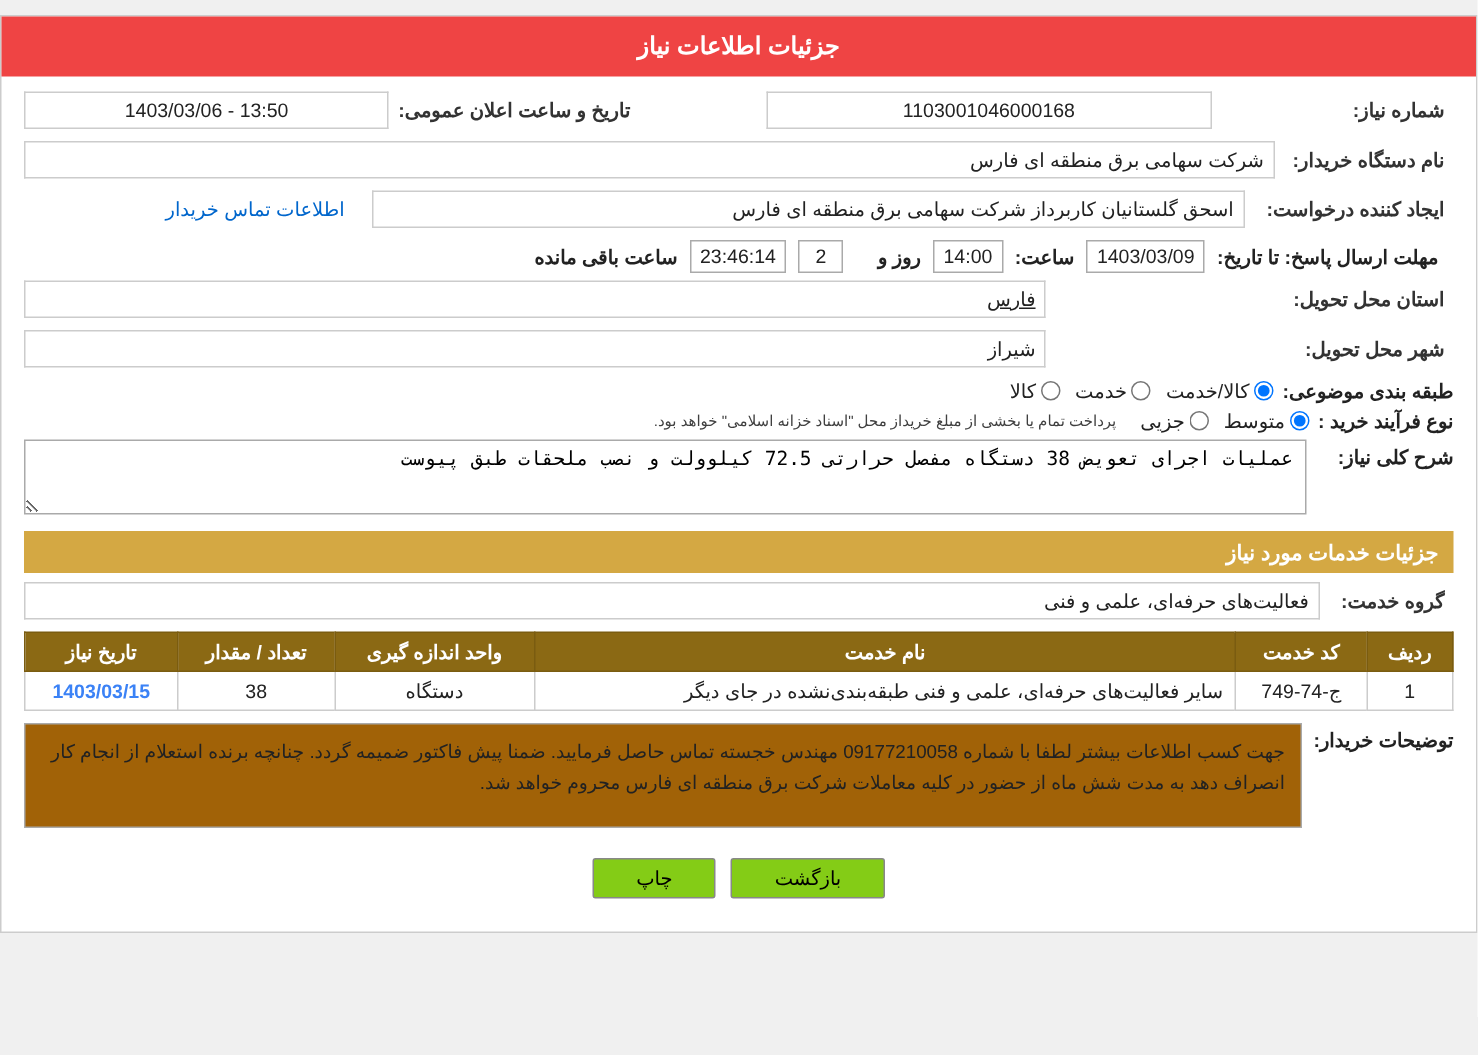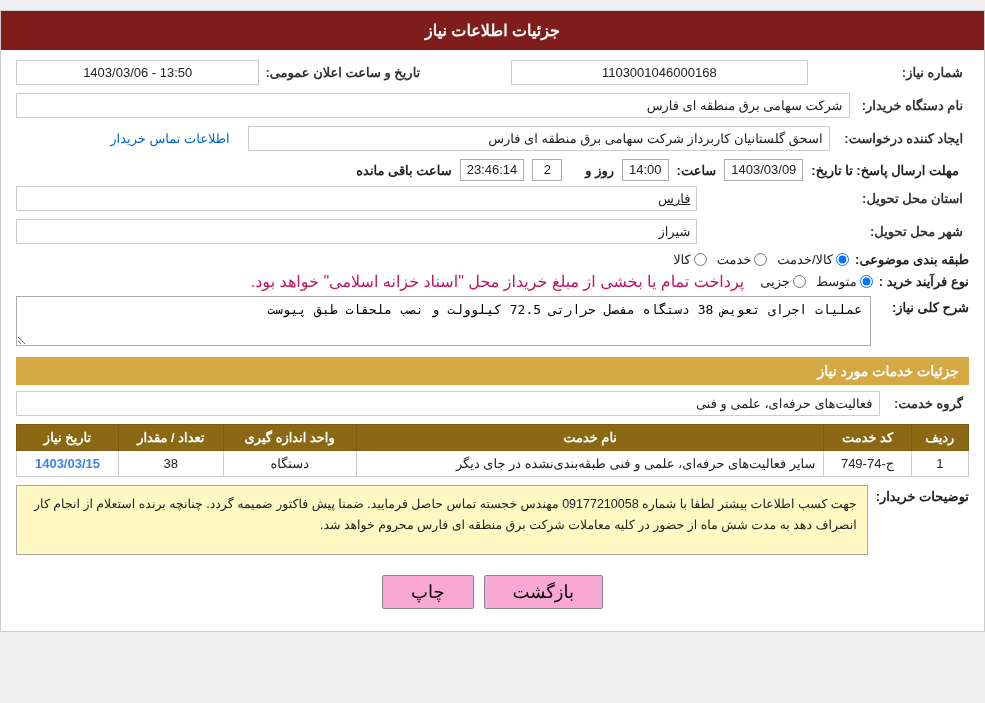--- a/index.html
+++ b/index.html
@@ -10,21 +10,21 @@
       font-size: 13px;
       color: #222;
     }
     .page-wrapper {
       max-width: 985px;
       margin: 10px auto;
       background: #fff;
       border: 1px solid #ccc;
     }
     .page-header {
-      background: #7f1d1d;
+      background: #ef4444;
       color: #fff;
       text-align: center;
       padding: 10px;
       font-size: 16px;
       font-weight: bold;
     }
     .content {
       padding: 10px 15px;
     }
     .info-table {
@@ -119,38 +119,38 @@
       border: 1px solid #ccc;
       padding: 5px 8px;
       text-align: center;
     }
     .services-table tr:nth-child(even) td { background: #f9f9f9; }
     .service-name-td { text-align: right !important; }
     .date-td { color: #3b82f6; font-weight: bold; }
     .note-box {
       border: 1px solid #aaa;
       padding: 8px 10px;
-      background: #fef9c3;
+      background: #a16207;
       font-size: 12.5px;
       line-height: 1.7;
       text-align: right;
       min-height: 70px;
     }
     .bottom-buttons {
       display: flex;
       justify-content: center;
       gap: 10px;
       padding: 12px 0;
     }
     .btn {
       padding: 5px 28px;
       border: 1px solid #888;
-      background: #f9a8d4;
+      background: #84cc16;
       cursor: pointer;
-      font-size: 18px;
+      font-size: 13px;
       font-family: Liberation Sans, sans-serif;
       border-radius: 2px;
     }
     .tofazand-label { color: #0066cc; cursor: pointer; }
     .sharh-section {
       display: flex;
       align-items: flex-start;
       margin-bottom: 6px;
     }
     .sharh-label {
@@ -263,21 +263,21 @@
       <div class="radio-group">
         <div class="radio-item">
           <input type="radio" name="farayand" checked="" style="">
           <span>متوسط</span>
         </div>
         <div class="radio-item">
           <input type="radio" name="farayand" style="">
           <span>جزیی</span>
         </div>
       </div>
-      <span style="font-size:16px; color:#be185d; margin-right:10px;">پرداخت تمام یا بخشی از مبلغ خریداز محل "اسناد خزانه اسلامی" خواهد بود.</span>
+      <span style="font-size:10px; color:#404040; margin-right:10px;">پرداخت تمام یا بخشی از مبلغ خریداز محل "اسناد خزانه اسلامی" خواهد بود.</span>
     </div>
 
     <div class="sharh-section">
       <span class="sharh-label">شرح کلی نیاز:</span>
       <div style="flex:1; margin-right:8px;">
         <textarea class="sharh-box" rows="2" style="">عملیات اجرای تعویض 38 دستگاه مفصل حرارتی 72.5 کیلوولت و نصب ملحقات طبق پیوست</textarea>
       </div>
     </div>
 
     <div class="section-header">جزئیات خدمات مورد نیاز</div>

